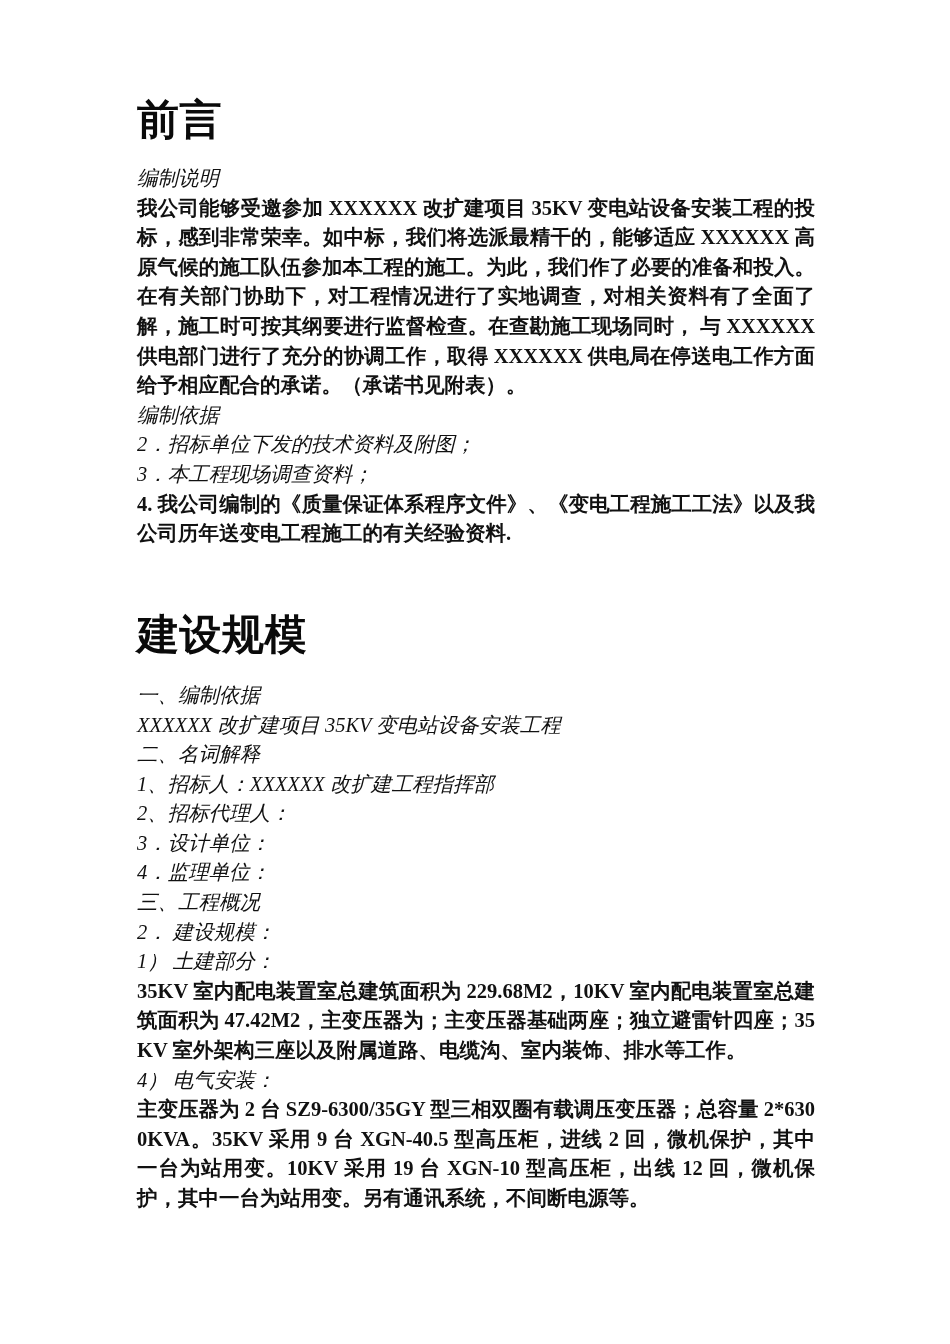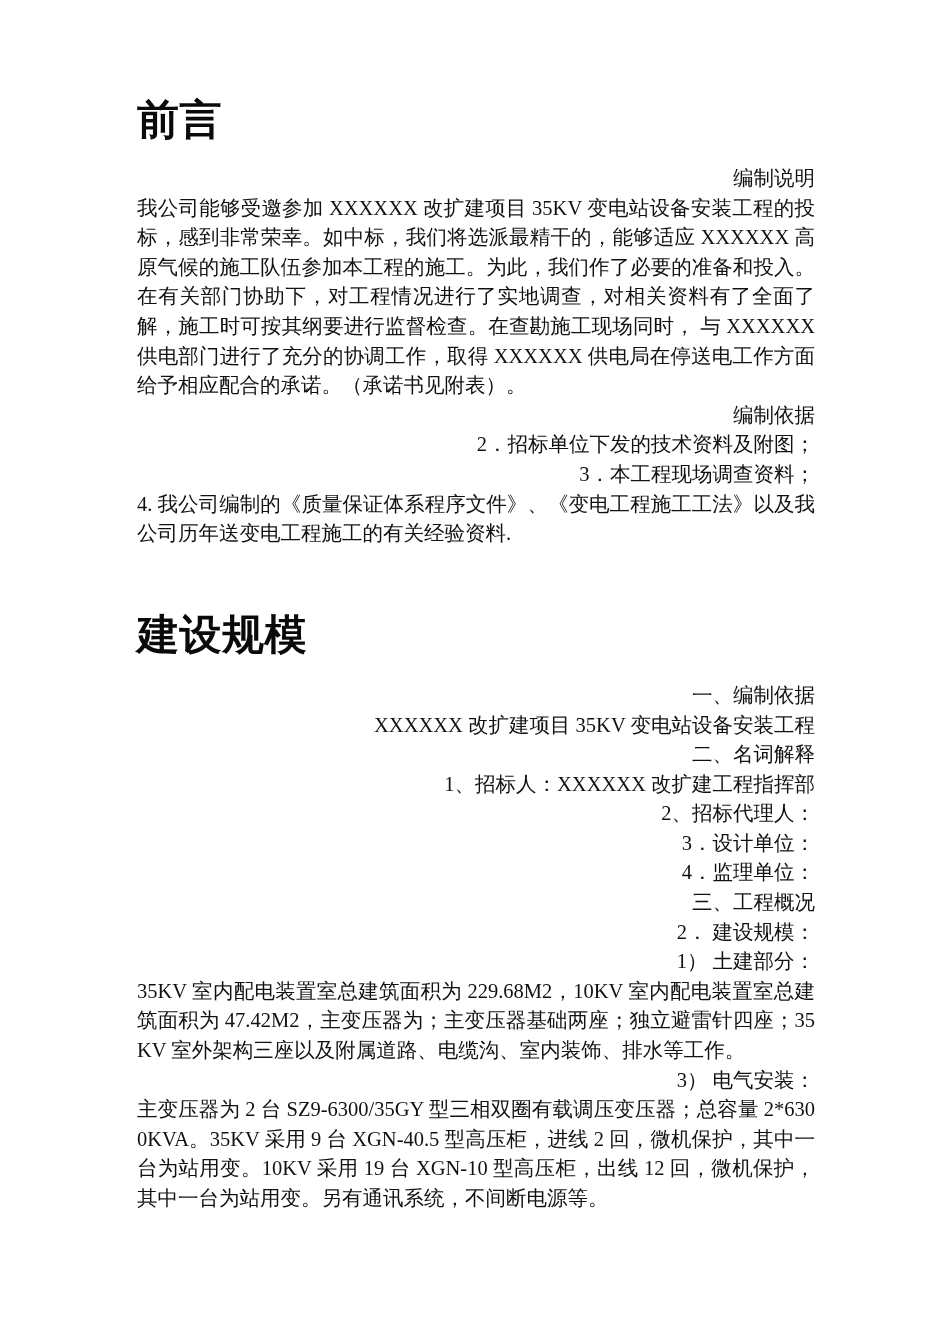--- a/index.html
+++ b/index.html
@@ -53,25 +53,26 @@
     font-size: 20.5px;
     line-height: 29.6px;
     margin: 0;
     padding: 0;
     text-align: justify;
     text-justify: inter-ideograph;
     color: #111111;
     word-break: break-all;
   }
   p.body-line.nojust {
-    text-align: right;
+    text-align: left;
+    font-style: italic;
   }
   .block-gap-after-h1 { height: 22px; }
   .block-gap-after-h2 { height: 24px; }
-  .para-group { margin: 0; }
+  .para-group { margin: 0; font-weight: bold; }
 </style>
 </head>
 <body>
 
 <div class="page">
   <div class="content">
 
     <div class="heading-1-wrap">
       <h1 class="doc-heading">前言</h1>
     </div>
@@ -111,18 +112,18 @@
 
     <p class="body-line nojust">三、工程概况</p>
 
 
     <p class="body-line nojust">2． 建设规模：</p>
 
     <p class="body-line nojust">1） 土建部分：</p>
 
     <p class="body-line para-group">35KV 室内配电装置室总建筑面积为 229.68M2，10KV 室内配电装置室总建筑面积为 47.42M2，主变压器为；主变压器基础两座；独立避雷针四座；35KV 室外架构三座以及附属道路、电缆沟、室内装饰、排水等工作。</p>
 
-    <p class="body-line nojust">3） 电气安装：</p>
+    <p class="body-line nojust">4） 电气安装：</p>
 
     <p class="body-line para-group">主变压器为 2 台 SZ9-6300/35GY 型三相双圈有载调压变压器；总容量 2*6300KVA。35KV 采用 9 台 XGN-40.5 型高压柜，进线 2 回，微机保护，其中一台为站用变。10KV 采用 19 台 XGN-10 型高压柜，出线 12 回，微机保护，其中一台为站用变。另有通讯系统，不间断电源等。</p>
 
   </div>
 </div>
 
 </body></html>

